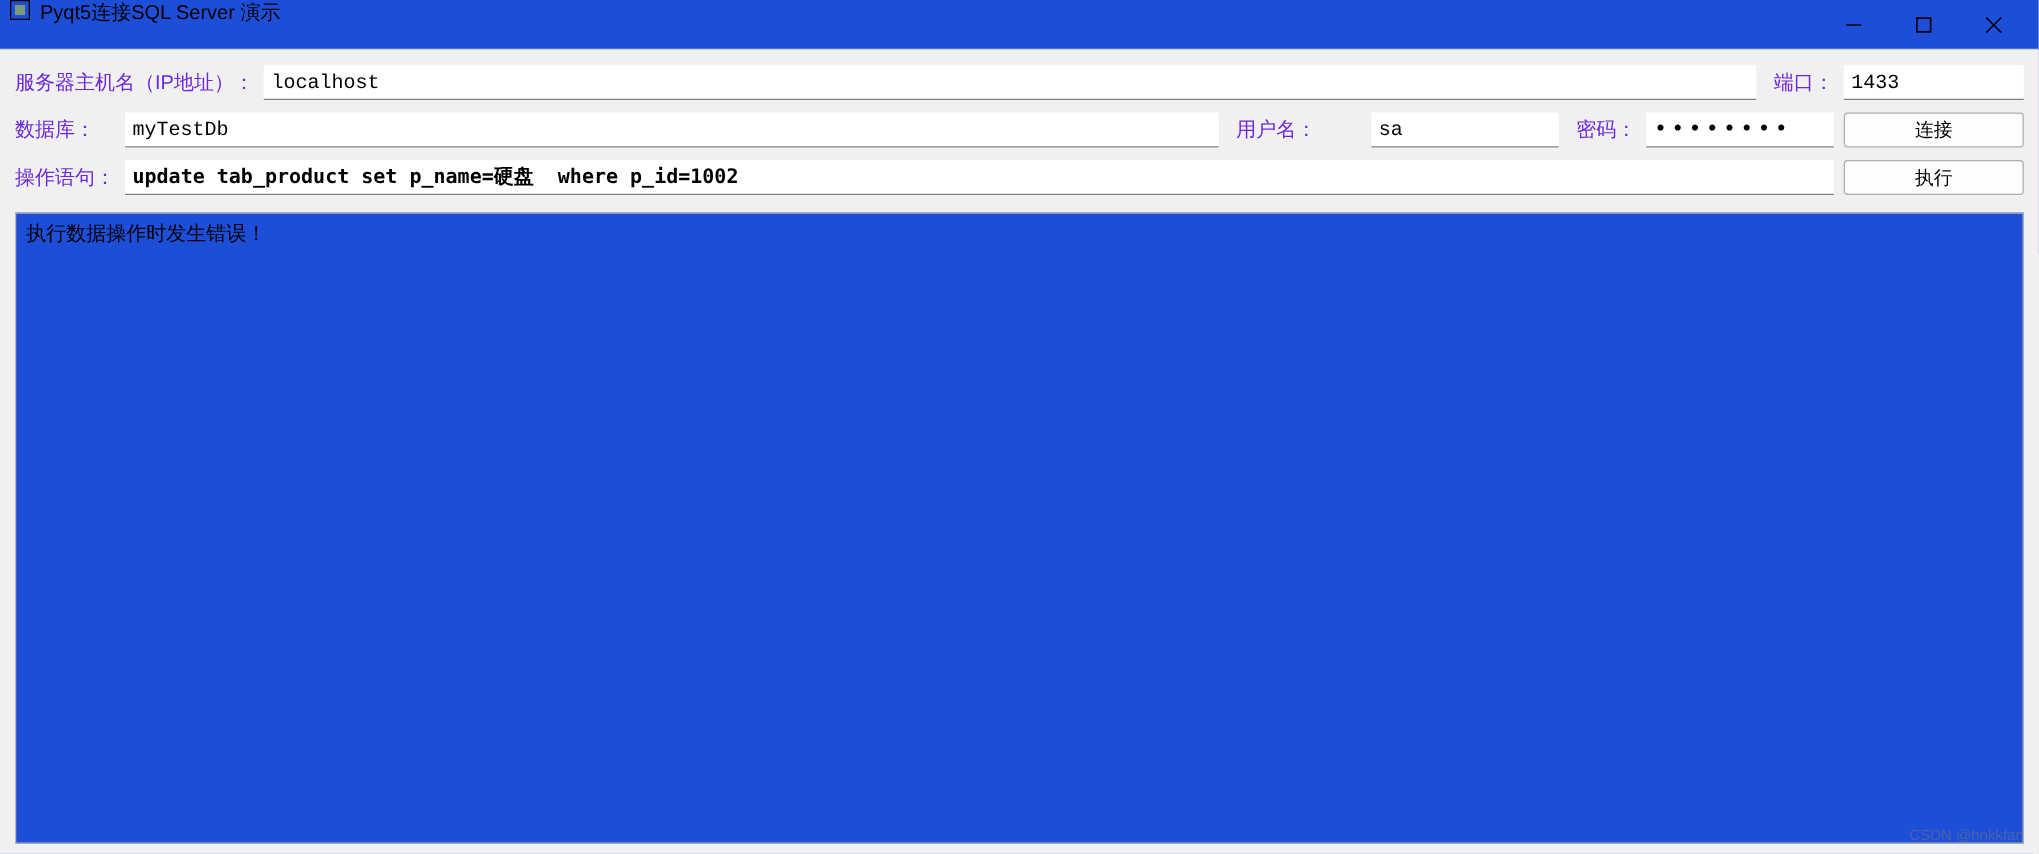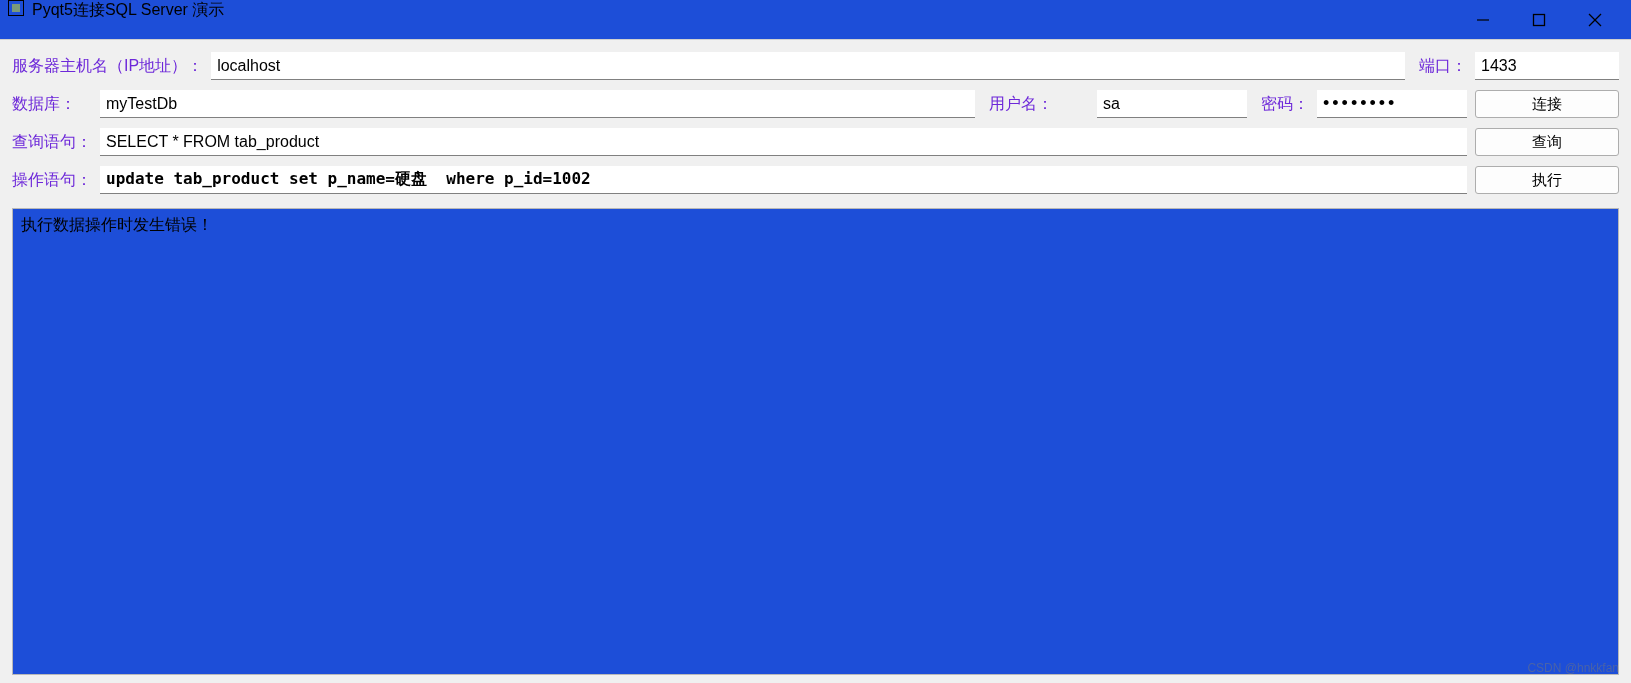--- a/index.html
+++ b/index.html
@@ -84,21 +84,21 @@
       font-size: 16px;
     }
     .label.fw { min-width: 80px; }
     input[type="text"], input[type="password"] {
       background: #fff;
       border: none;
       border-bottom: 1px solid #808080;
       padding: 4px 6px;
       font-size: 16px;
       height: 28px;
-      font-family: Liberation Sans, sans-serif;
+      font-family: Liberation Mono, monospace;
     }
     input[type="text"].cjk {
       font-family: "Microsoft YaHei", "SimSun", sans-serif;
       font-weight: bold;
     }
     .btn {
       background: #fdfdfd;
       border: 1px solid #adadad;
       border-radius: 3px;
       height: 28px;
@@ -165,25 +165,20 @@
     <div class="row">
       <span class="label fw">数据库：</span>
       <input type="text" style="flex: 1 1 0%;" value="myTestDb">
       <span class="label" style="margin-left:6px">用户名：</span>
       <input type="text" style="width: 150px; margin-left: 36px;" value="sa">
       <span class="label" style="margin-left:6px">密码：</span>
       <input type="password" style="width: 150px; font-size: 18px; letter-spacing: 3px;" value="••••••••">
       <button class="btn">连接</button>
     </div>
 
-    <div class="row">
-      <span class="label fw">查询语句：</span>
-      <input type="text" style="flex: 1 1 0%;" value="SELECT * FROM tab_product">
-      <button class="btn">查询</button>
-    </div>
 
     <div class="row">
       <span class="label fw">操作语句：</span>
       <input type="text" class="cjk" style="flex: 1 1 0%; font-family: Consolas, &quot;Microsoft YaHei&quot;, monospace;" value="update tab_product set p_name=硬盘  where p_id=1002">
       <button class="btn">执行</button>
     </div>
 
     <div class="output">
       <span>执行数据操作时发生错误！</span>
     </div>

